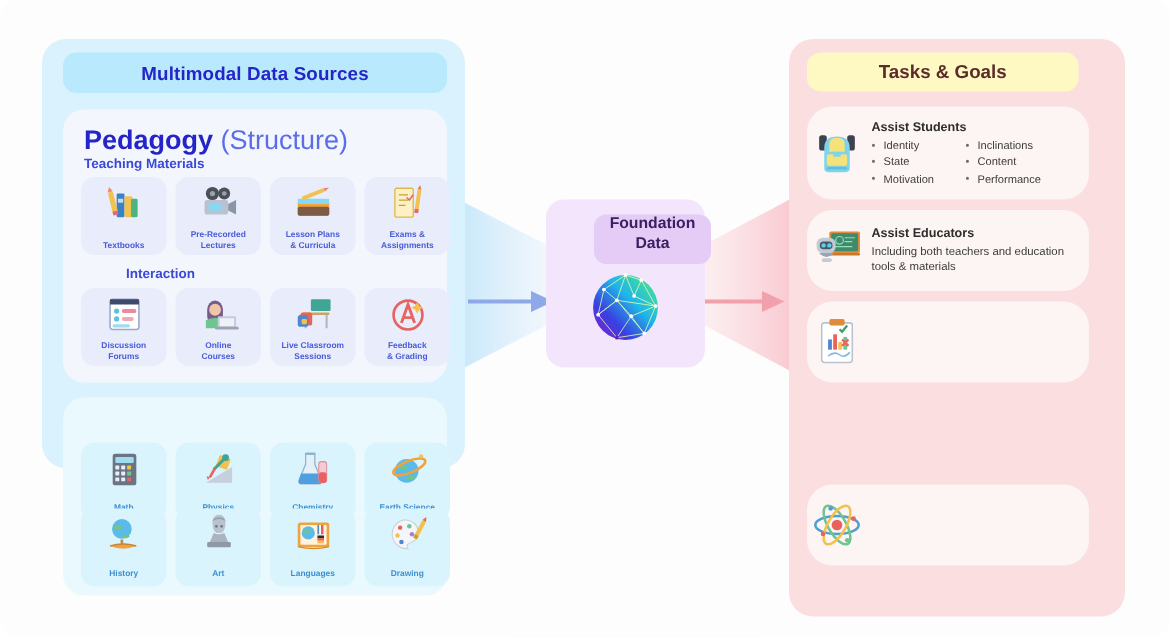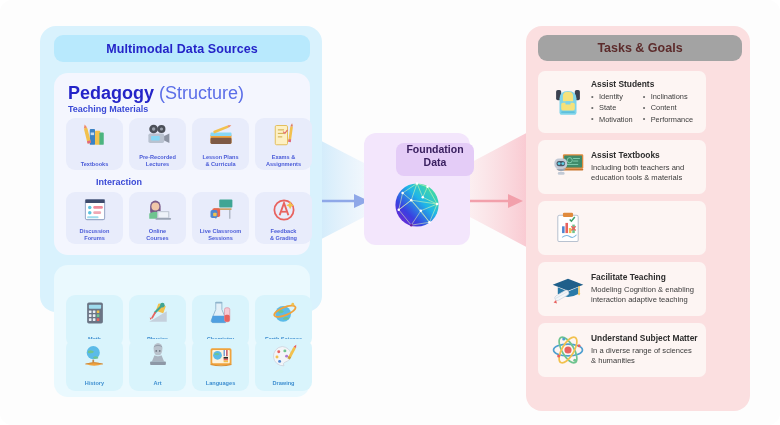--- a/index.html
+++ b/index.html
@@ -12,21 +12,21 @@
   }
   .canvas {
     position: absolute; left: 0; top: 0;
     width: 780px; height: 425px;
     background: #fdfdfd;
     border-radius: 12px;
   }
 
   
   .left-panel {
-    position: absolute; left: 40px; top: 26px;
+    position: absolute; left: 28px; top: 26px;
     width: 282px; height: 286px;
     background: #d9f2fd;
     border-radius: 16px;
   }
   .left-banner {
     position: absolute; left: 14px; top: 9px;
     width: 256px; height: 27px;
     background: #b8e9fd;
     border-radius: 9px;
     display: flex; align-items: center; justify-content: center;
@@ -104,46 +104,46 @@
 
   
   .right-panel {
     position: absolute; left: 526px; top: 26px;
     width: 224px; height: 385px;
     background: #fbdfe0;
     border-radius: 16px;
   }
   .right-banner {
     position: absolute; left: 12px; top: 9px;
-    width: 204px; height: 26px;
-    background: #a3a3a3;
+    width: 181px; height: 26px;
+    background: #fef9c3;
     border-radius: 9px;
     display: flex; align-items: center; justify-content: center;
   }
   .right-banner span {
     font-size: 12.5px; font-weight: bold; color: #5c2b2b;
   }
   .task-card {
     position: absolute; left: 12px;
-    width: 168px;
+    width: 188px;
     background: #fdf5f3;
-    border-radius: 7px;
+    border-radius: 17px;
     display: flex; align-items: center; gap: 6px;
-    padding: 6px 8px 6px 13px;
+    padding: 6px 8px 6px 3px;
   }
   .task-art { width: 34px; height: 34px; flex: 0 0 34px; }
   .task-text { flex: 1; min-width: 0; }
   .task-title {
     font-size: 8.4px; font-weight: bold; color: #2d2d2d;
     margin-bottom: 2px; line-height: 1.2;
   }
   .task-desc {
     font-size: 7.6px; color: #3b3b3b; line-height: 1.38;
   }
-  .bullet-cols { display: flex; gap: 10px; }
+  .bullet-cols { display: flex; gap: 21px; }
   .bullet-cols ul { list-style: none; }
   .bullet-cols li {
     font-size: 7.4px; color: #3b3b3b; line-height: 1.5;
     position: relative; padding-left: 8px; white-space: nowrap;
   }
   .bullet-cols li:before {
     content: "•"; position: absolute; left: 0; top: -0.5px; color: #6b6b6b;
   }
 </style>
 </head>
@@ -508,21 +508,21 @@
         </g>
         <rect x="14" y="22" width="24" height="2" rx="1" fill="#c9762e"></rect>
         <rect x="4" y="10" width="15" height="12" rx="5" fill="#c2cad6"></rect>
         <rect x="6.5" y="13" width="10" height="6" rx="3" fill="#4b5563"></rect>
         <circle cx="9.5" cy="16" r="1.7" fill="#5bd0e8"></circle>
         <circle cx="14" cy="16" r="1.7" fill="#5bd0e8"></circle>
         <path d="M6,22 q5.5,6 12,0 Z" fill="#9aa4b2"></path>
         <rect x="8" y="26" width="8" height="3" rx="1.5" fill="#c2cad6"></rect>
       </svg>
       <div class="task-text">
-        <div class="task-title">Assist Textbooks</div>
+        <div class="task-title">Assist Educators</div>
         <div class="task-desc">Including both teachers and education tools &amp; materials</div>
       </div>
     </div>
 
     <div class="task-card" style="top:175px; height:54px;">
       <svg class="task-art" viewBox="0 0 40 40">
         <rect x="8" y="5" width="24" height="31" rx="2" fill="#ffffff" stroke="#b8c2d0" stroke-width="1.2"></rect>
         <rect x="14" y="2" width="12" height="5" rx="1.5" fill="#e08a3c"></rect>
         <g>
           <rect x="13" y="18" width="3" height="8" fill="#4f86d0"></rect>
@@ -531,50 +531,29 @@
           <rect x="25" y="16" width="3" height="10" fill="#6fc48f"></rect>
         </g>
         <path d="M13,31 q5,-4 9,-1 q4,3 8,-2" stroke="#7fb8e0" stroke-width="1.2" fill="none"></path>
         <path d="M22,10 l2,2 l4,-5" stroke="#3fa06a" stroke-width="1.8" fill="none"></path>
         <path d="M24,18 l5,5 M29,18 l-5,5" stroke="#e8625f" stroke-width="1.8"></path>
       </svg>
       <div class="task-text">
       </div>
     </div>
 
-    <div class="task-card" style="top:236px; height:54px;">
-      <svg class="task-art" viewBox="0 0 40 40">
-        <path d="M20,8 L38,15 L20,22 L2,15 Z" fill="#1f5f8a"></path>
-        <path d="M8,18 v8 q12,7 24,0 v-8 l-12,5 Z" fill="#2a7aa8"></path>
-        <path d="M33,16.5 v9" stroke="#f2c14e" stroke-width="1.6"></path>
-        <path d="M31.5,25 q1.5,5 3,0 Z" fill="#f2c14e"></path>
-        <g transform="rotate(-30 14 28)">
-          <rect x="4" y="24" width="18" height="6" rx="3" fill="#f3f5f8" stroke="#ccd4de" stroke-width=".8"></rect>
-          <rect x="4" y="26" width="16" height="1" fill="#dde3ea"></rect>
-        </g>
-        <path d="M6,33 l-3,3 l4,1 Z" fill="#e8625f"></path>
-      </svg>
-      <div class="task-text">
-        <div class="task-title">Facilitate Teaching</div>
-        <div class="task-desc">Modeling Cognition &amp; enabling interaction adaptive teaching</div>
-      </div>
-    </div>
 
     <div class="task-card" style="top:297px; height:54px;">
       <svg class="task-art" viewBox="0 0 40 40">
         <g fill="none" stroke-width="2">
           <ellipse cx="20" cy="20" rx="17" ry="7" stroke="#4f9fd0"></ellipse>
           <ellipse cx="20" cy="20" rx="17" ry="7" transform="rotate(60 20 20)" stroke="#6fc48f"></ellipse>
           <ellipse cx="20" cy="20" rx="17" ry="7" transform="rotate(-60 20 20)" stroke="#f2c14e"></ellipse>
         </g>
         <circle cx="20" cy="20" r="4.2" fill="#e8625f"></circle>
         <circle cx="33" cy="15" r="1.8" fill="#e8625f"></circle>
         <circle cx="9" cy="27" r="1.8" fill="#e8625f"></circle>
         <circle cx="15" cy="7" r="1.8" fill="#4f9fd0"></circle>
         <circle cx="28" cy="32" r="1.8" fill="#6fc48f"></circle>
       </svg>
-      <div class="task-text">
-        <div class="task-title">Understand Subject Matter</div>
-        <div class="task-desc">In a diverse range of sciences &amp; humanities</div>
-      </div>
     </div>
   </div>
 </div>
 
 </body></html>

